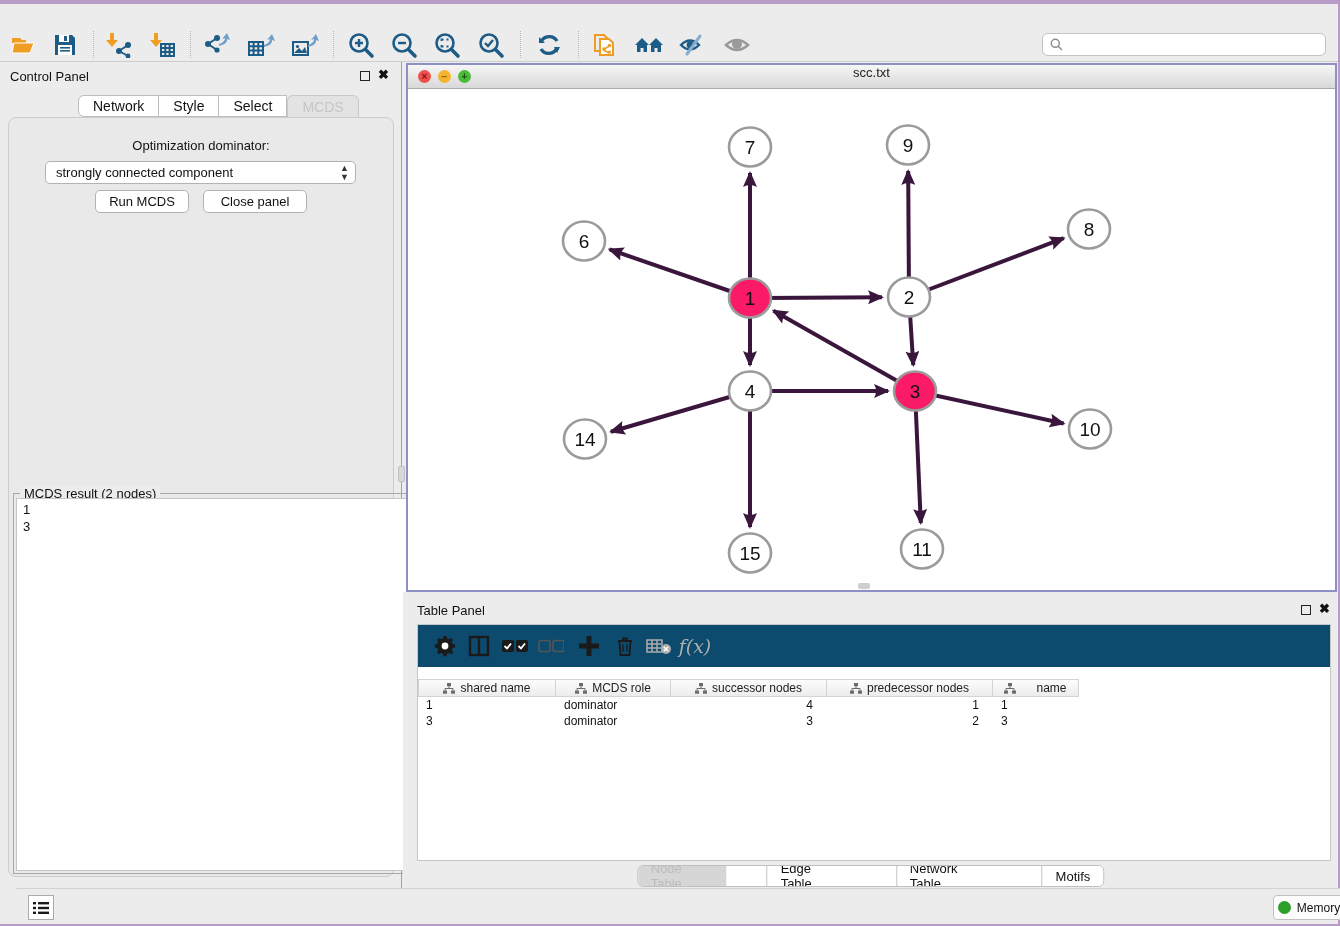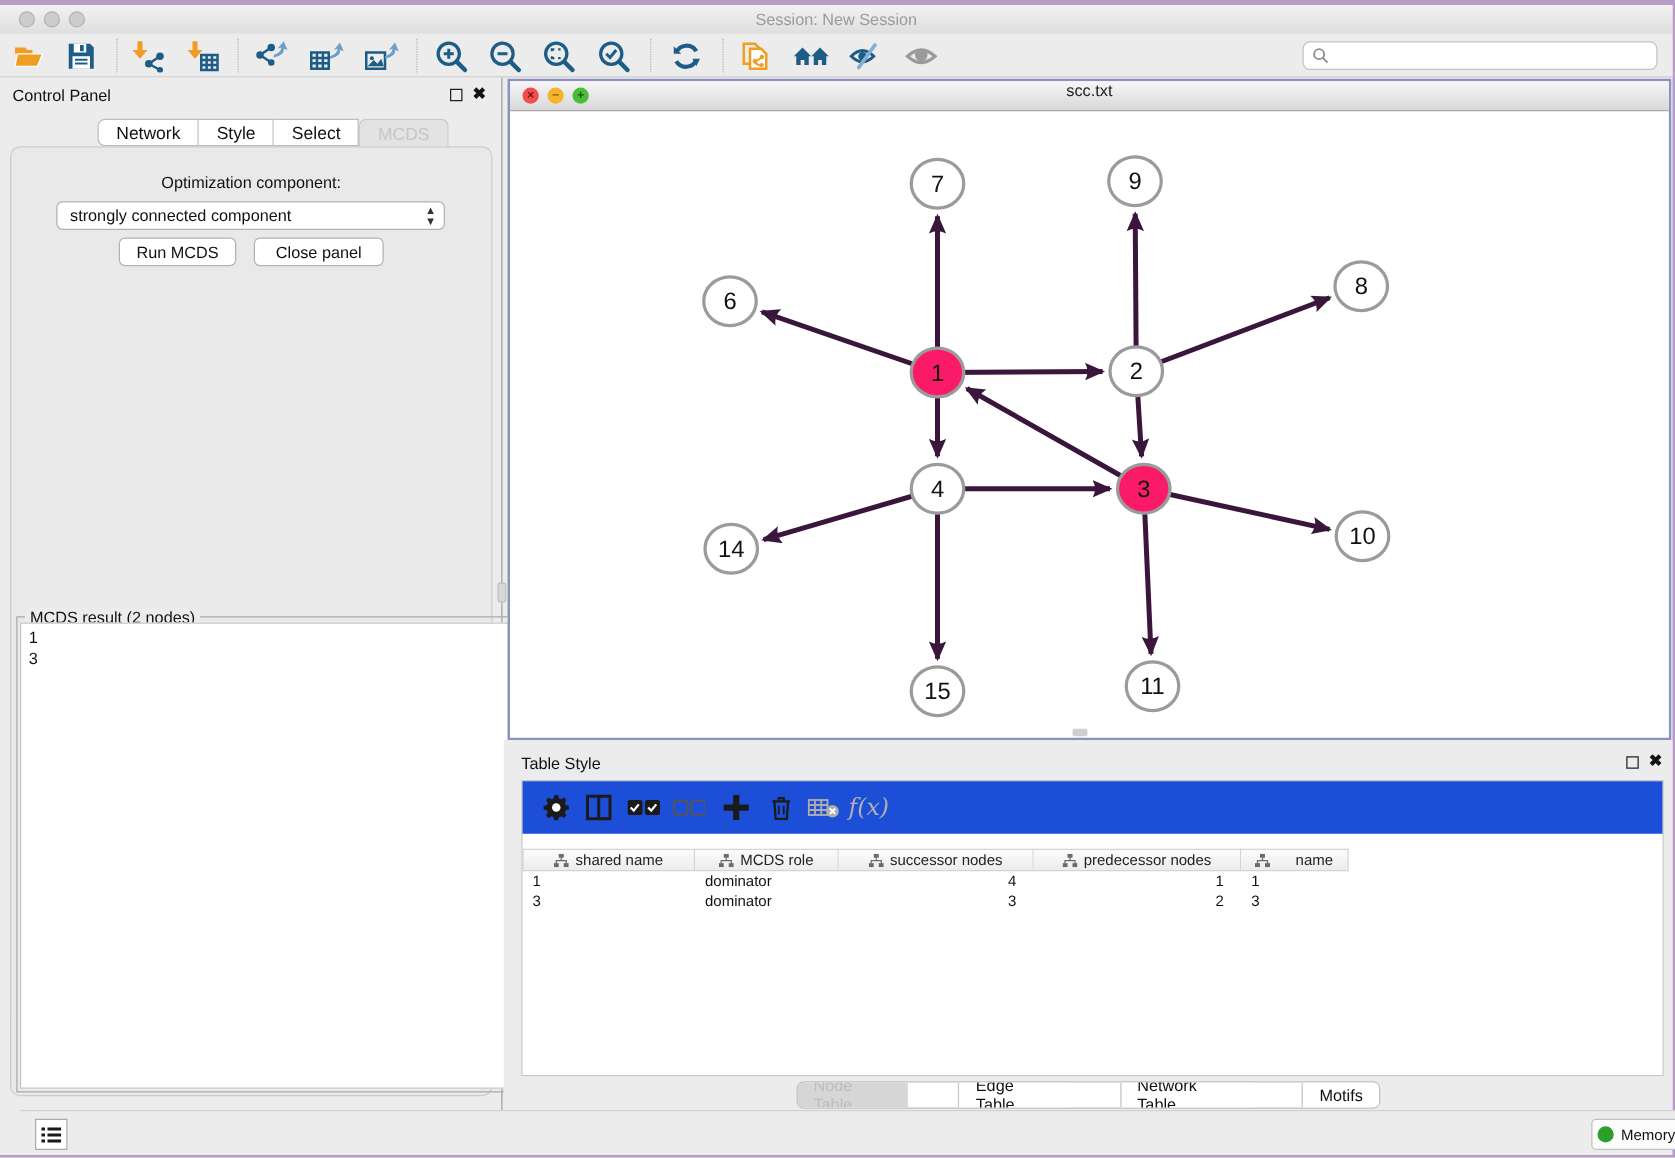--- a/index.html
+++ b/index.html
@@ -67,21 +67,21 @@
   .net-canvas { position:absolute; left:0; top:25px; width:927px; height:500px; background:#fff; }
   .canvas-grip { position:absolute; left:450px; bottom:1px; width:12px; height:6px;
     background:#cfcfcf; border-radius:2px; }
   .vsplit-grip { position:absolute; left:398px; top:462px; width:7px; height:16px;
     background:#d8d8d8; border:1px solid #c0c0c0; border-radius:2px; }
 
   
   .table-panel { position:absolute; left:403px; top:588px; width:935px; height:296px; background:#ececec; }
   .tp-box { position:absolute; left:14px; top:32px; width:914px; height:237px; background:#fff;
     border:1px solid #c6c6c6; }
-  .tp-toolbar { position:absolute; left:0; top:0; width:100%; height:42px; background:#1d4ed8; }
+  .tp-toolbar { position:absolute; left:0; top:0; width:100%; height:42px; background:#0c4a6e; }
   .tpi { position:absolute; top:8px; width:26px; height:26px; display:flex; align-items:center; justify-content:center; }
   .fx { font-family:"DejaVu Serif", serif; font-style:italic; font-size:19px; color:#b0b0b0; }
   .tbl-header { position:absolute; left:0; top:54px; height:18px; display:flex; }
   .th { background:linear-gradient(#fcfcfc,#ececec); border:1px solid #d4d4d4; border-left:none;
     font-size:12px; color:#222; display:flex; align-items:center; justify-content:center; gap:5px; }
   .th:first-child { border-left:1px solid #d4d4d4; }
   .tbl-rows { position:absolute; left:0; top:72px; width:100%; }
   .tr { display:flex; height:16px; }
   .td { font-size:12px; color:#111; line-height:16px; padding:0 8px; white-space:nowrap; overflow:hidden; }
   .tp-tabs { position:absolute; top:273px; left:50%; transform:translateX(-50%); display:flex;
@@ -99,26 +99,20 @@
   .memory-btn { position:absolute; right:9px; top:6px; width:72px; height:25px; background:#fcfcfc;
     border:1px solid #c0c0c0; border-radius:4px; display:flex; align-items:center; justify-content:center; gap:6px;
     font-size:12px; color:#111; }
   .memdot { width:13px; height:13px; border-radius:50%; }
 </style>
 </head>
 <body>
 
 <div class="app">
 
-  <div class="titlebar">
-    <div class="tl-dot" style="left:15px"></div>
-    <div class="tl-dot" style="left:35px"></div>
-    <div class="tl-dot" style="left:55px"></div>
-    <div class="title">Session: New Session</div>
-  </div>
 
   <div class="toolbar">
     <div class="tbi" style="left:8px">
       <svg width="26" height="26" viewBox="0 0 26 26">
           <path d="M2 6 h8 l2 2 h4 v3 H2 z" fill="#ef9d23"></path>
           <path d="M4 11 h20 l-4 10 H2 z" fill="#ef9d23" stroke="#fff" stroke-width="1"></path>
         </svg>
     </div>
     <div class="tbi" style="left:50px">
       <svg width="24" height="24" viewBox="0 0 24 24">
@@ -274,21 +268,21 @@
     <div class="close-ic" style="left:378px">✖</div>
 
     <div class="cp-tabs">
       <div class="cp-tab">Network</div>
       <div class="cp-tab">Style</div>
       <div class="cp-tab">Select</div>
       <div class="cp-tab sel">MCDS</div>
     </div>
 
     <div class="cp-body">
-      <div class="opt-label">Optimization component:</div>
+      <div class="opt-label">Optimization dominator:</div>
       <div class="combo">
         <span>strongly connected component</span>
         <span class="stepper">▲<br>▼</span>
       </div>
       <div class="btn" style="left:86px; top:72px; width:94px">Run MCDS</div>
       <div class="btn" style="left:194px; top:72px; width:104px">Close panel</div>
 
       <div class="fieldset" style="left:4px; top:375px; width:422px; height:381px">
         <div class="legend">MCDS result (2 nodes)</div>
         <div class="result-area">
@@ -380,21 +374,21 @@
               <ellipse cx="514" cy="459" rx="21" ry="19.5" fill="#ffffff" stroke="#9b9b9b" stroke-width="2.6"></ellipse>
               <text x="514" y="465.5" text-anchor="middle" font-size="19" fill="#111">11</text>
             </g>
           </g>
       </svg>
       <div class="canvas-grip"></div>
     </div>
   </div>
 
   <div class="table-panel">
-    <div class="panel-head" style="left:14px; top:11px; position:absolute; font-size:13px;">Table Style</div>
+    <div class="panel-head" style="left:14px; top:11px; position:absolute; font-size:13px;">Table Panel</div>
     <div class="float-ic" style="left:898px; top:13px;"></div>
     <div class="close-ic" style="left:916px; top:9px;">✖</div>
 
     <div class="tp-box">
       <div class="tp-toolbar">
         <div class="tpi" style="left:14px">
           <svg width="22" height="22" viewBox="0 0 22 22" fill="#1a1a1a">
               <path d="M9.5 1 h3 l.5 2.5 2 .8 2.1-1.4 2.1 2.1-1.4 2.1.8 2 2.5.5 v3 l-2.5.5-.8 2 1.4 2.1-2.1 2.1-2.1-1.4-2 .8-.5 2.5 h-3 l-.5-2.5-2-.8-2.1 1.4-2.1-2.1 1.4-2.1-.8-2-2.5-.5 v-3 l2.5-.5.8-2-1.4-2.1 2.1-2.1 2.1 1.4 2-.8z"></path>
               <circle cx="11" cy="11" r="3.4" fill="#fff"></circle>
             </svg>

